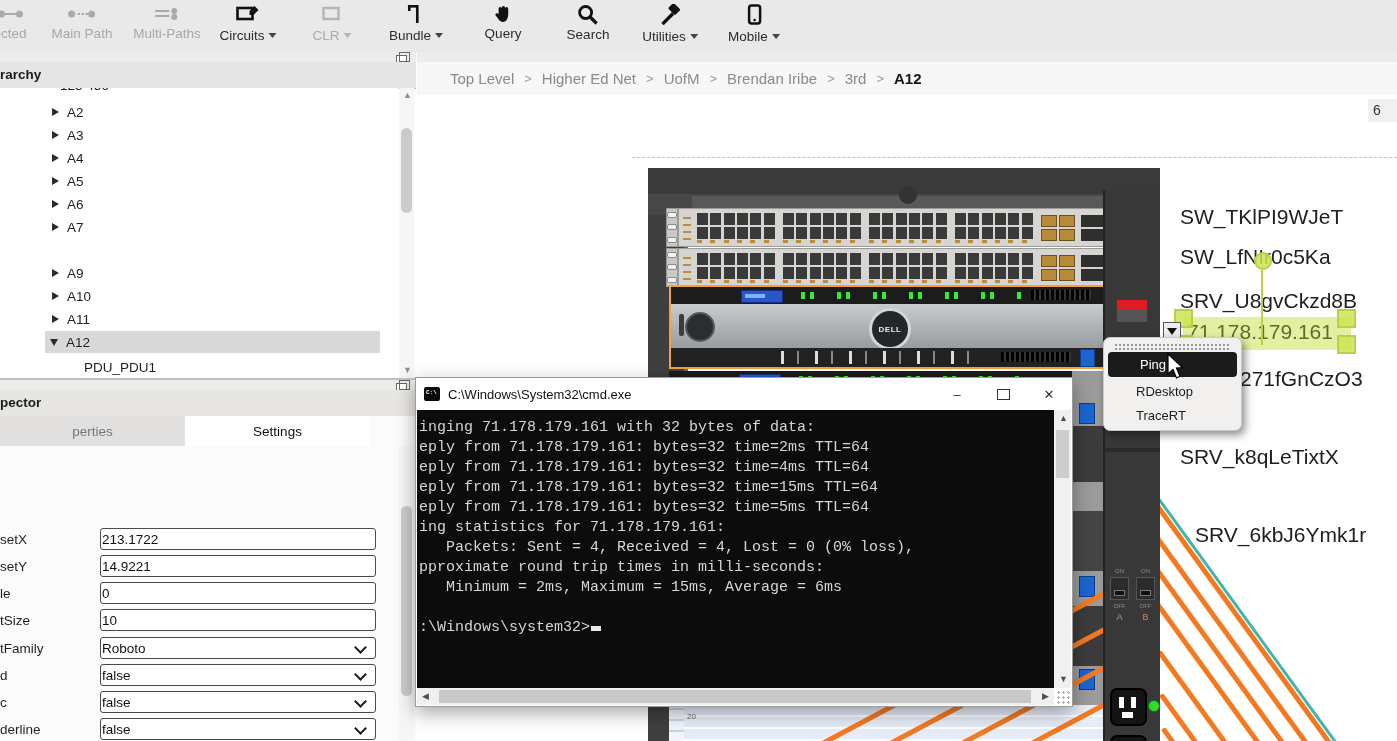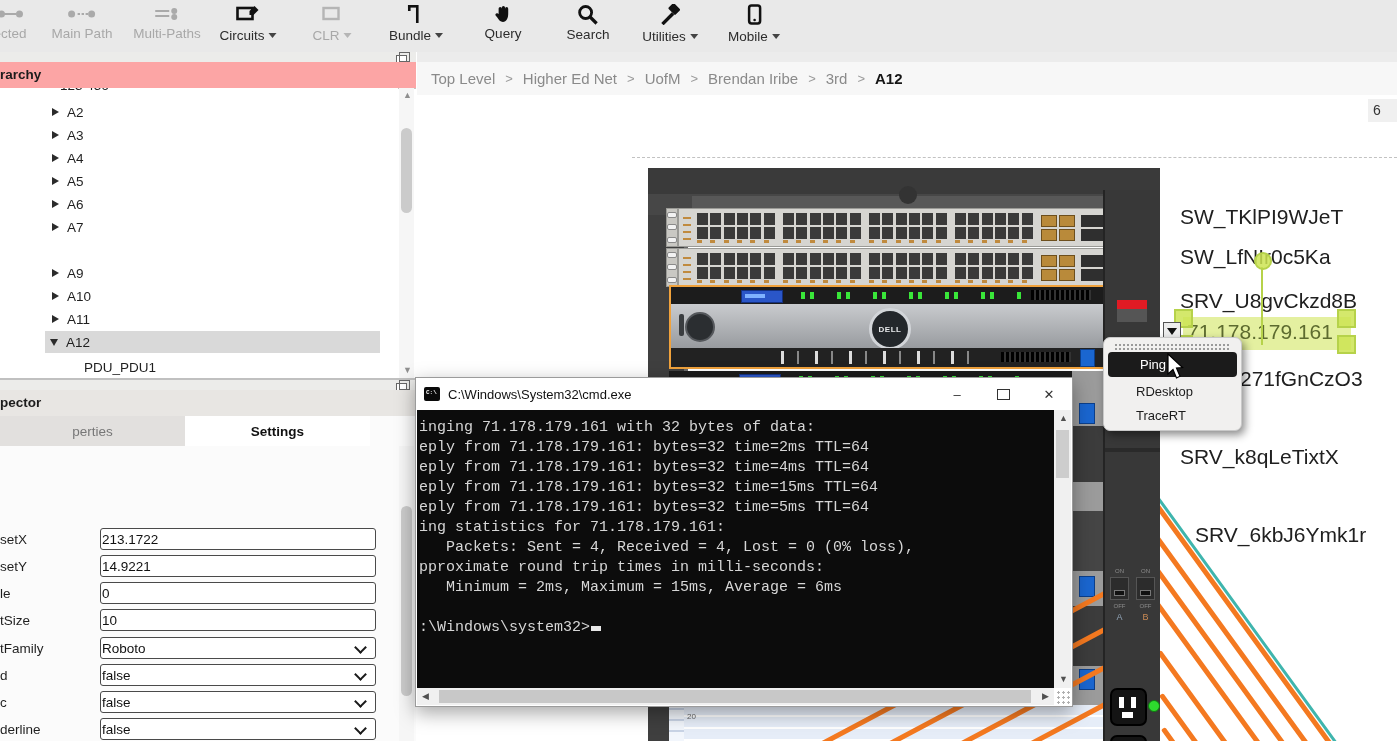--- a/index.html
+++ b/index.html
@@ -7,21 +7,21 @@
   .abs{position:absolute;}
   
   #toolbar{left:0;top:0;width:1397px;height:52px;background:#e9e9e9;border-bottom:1px solid #cfcfcf;}
   .titem{position:absolute;top:4px;transform:translateX(-50%);display:flex;flex-direction:column;align-items:center;gap:2px;cursor:default;}
   .titem .lbl{font-size:13.5px;color:#2c2c2c;white-space:nowrap;}
   .titem.dis .lbl{color:#a8a8a8;}
   .caret{display:inline-block;width:0;height:0;border-left:4px solid transparent;border-right:4px solid transparent;border-top:5px solid #444;margin-left:4px;vertical-align:middle;}
   .dis .caret{border-top-color:#b5b5b5;}
   
   #leftcol{left:0;top:52px;width:417px;height:689px;background:#fff;border-right:1px solid #c9c9c9;}
-  .phead{background:#fca5a5;border-bottom:1px solid #c6c4c1;font-weight:bold;font-size:13.5px;color:#1c1c1c;}
+  .phead{background:#e5e5e5;border-bottom:1px solid #c6c4c1;font-weight:bold;font-size:13.5px;color:#1c1c1c;}
   .float-ico{position:absolute;width:9px;height:8px;border:1px solid #666;background:#fff;}
   .float-ico:before{content:"";position:absolute;left:2px;top:-4px;width:9px;height:8px;border:1px solid #666;}
   .trow{position:absolute;left:0;right:18px;height:22px;display:flex;align-items:center;font-size:13.5px;color:#1f1f1f;}
   .trow .tri-r{width:0;height:0;border-left:7px solid #2b2b2b;border-top:4.5px solid transparent;border-bottom:4.5px solid transparent;margin-left:52px;margin-right:8px;}
   .trow .tri-d{width:0;height:0;border-top:7px solid #2b2b2b;border-left:4.5px solid transparent;border-right:4.5px solid transparent;margin-left:50px;margin-right:8px;}
   .trow.sel{background:#d9d9d9;margin-left:45px;}
   .trow.sel .tri-d{margin-left:5px;}
   .sbar{position:absolute;background:#f6f6f6;}
   .sthumb{position:absolute;background:#cbcbcb;border-radius:7px;}
   .sarrow{position:absolute;color:#8f8f8f;font-size:9px;line-height:9px;}
@@ -215,21 +215,21 @@
     <div class="abs" style="left:0;top:0;width:416px;height:10px;background:#ececea;">
       <span class="float-ico" style="right:9px;top:3px;"></span>
     </div>
     <div class="abs phead" style="left:0;top:10px;width:493px;height:26px;line-height:26px;background:#e8e6e3;border-bottom:0;">
       <span>pector</span>
     </div>
     <div class="abs" style="left:0;top:36px;width:416px;height:30px;">
       <div class="tab" style="left:0;width:185px;background:#e2e0de;color:#777;">
           <span>perties</span>
         </div>
-      <div class="tab" style="left:185px;width:185px;background:#fff;color:#111;font-weight:bold;">
+      <div class="tab" style="left:185px;width:185px;background:#fff;color:#111;font-weight:normal;">
           <span>Settings</span>
         </div>
     </div>
     <div class="abs" style="left:0;top:66px;width:416px;height:297px;background:#fbfbfb;">
 
       <span class="frow-label" style="top:86px">setX</span>
       <div class="fbox" style="top:82px">
           <input value="213.1722" style="">
         </div>
       <span class="frow-label" style="top:113px">setY</span>
@@ -268,21 +268,21 @@
 
     </div>
     <div class="sbar" style="right:2px;top:66px;width:15px;height:297px;">
       <div class="sthumb" style="left:2px;top:60px;width:11px;height:190px;"></div>
     </div>
   </div>
 </div>
 
 <div class="abs" id="bcstrip"></div>
 <div class="abs" id="breadcrumb">
-  <span style="margin-left:14px">Top Level</span>
+  <span style="margin-left:33px">Top Level</span>
   <span class="sep">&gt;</span>
   <span>Higher Ed Net</span>
   <span class="sep">&gt;</span>
   <span>UofM</span>
   <span class="sep">&gt;</span>
   <span>Brendan Iribe</span>
   <span class="sep">&gt;</span>
   <span>3rd</span>
   <span class="sep">&gt;</span>
   <span class="cur">A12</span>

